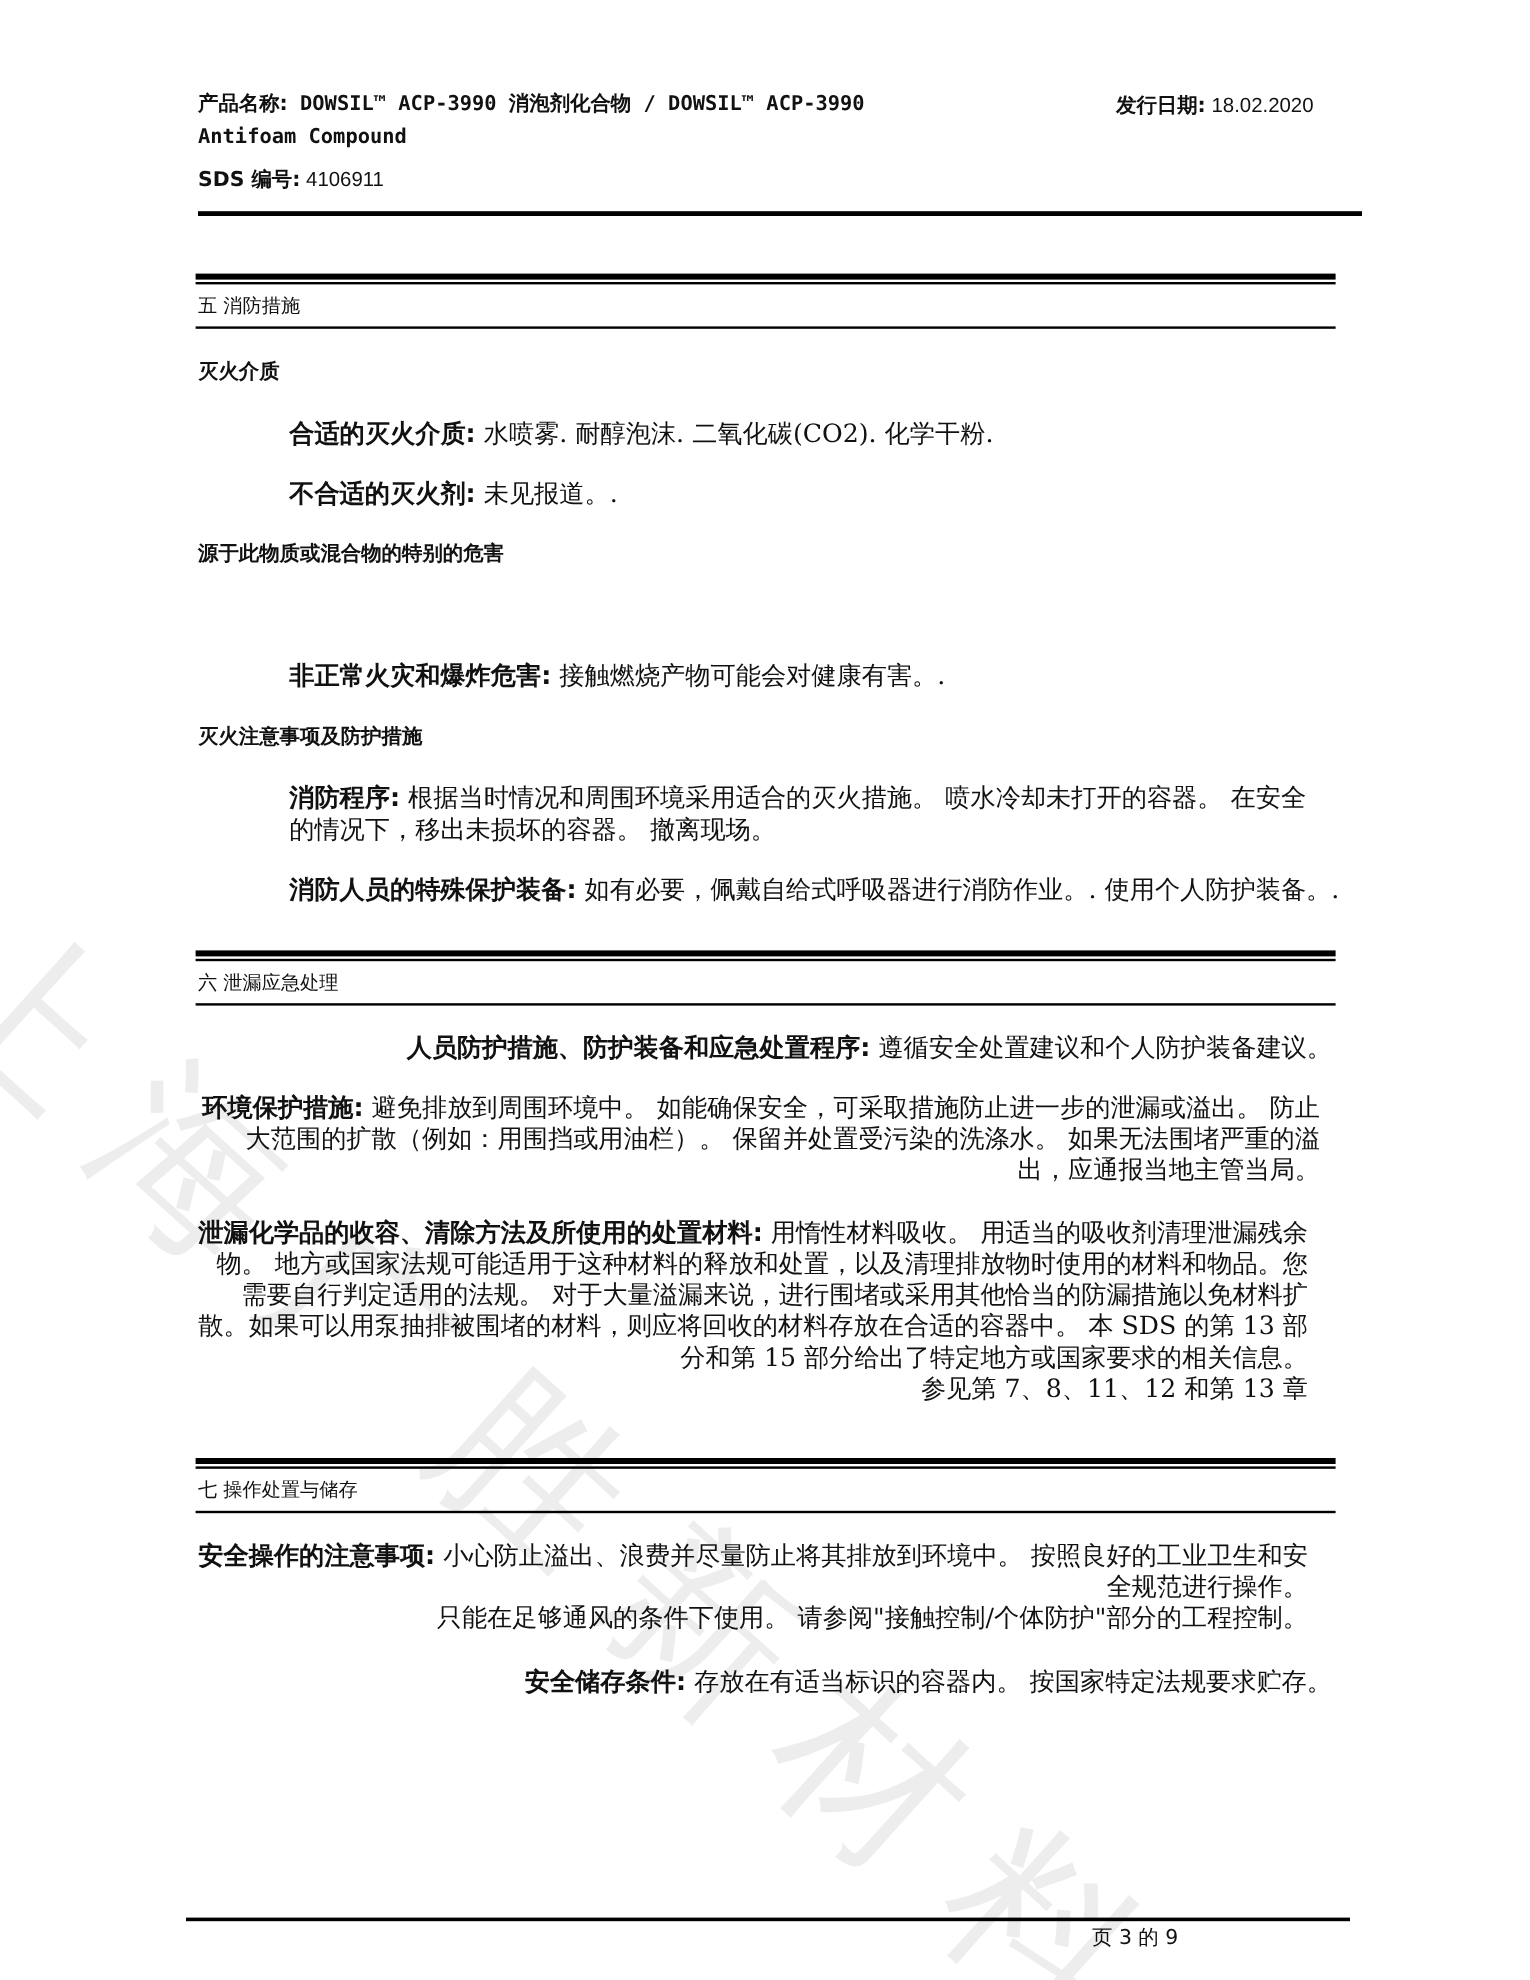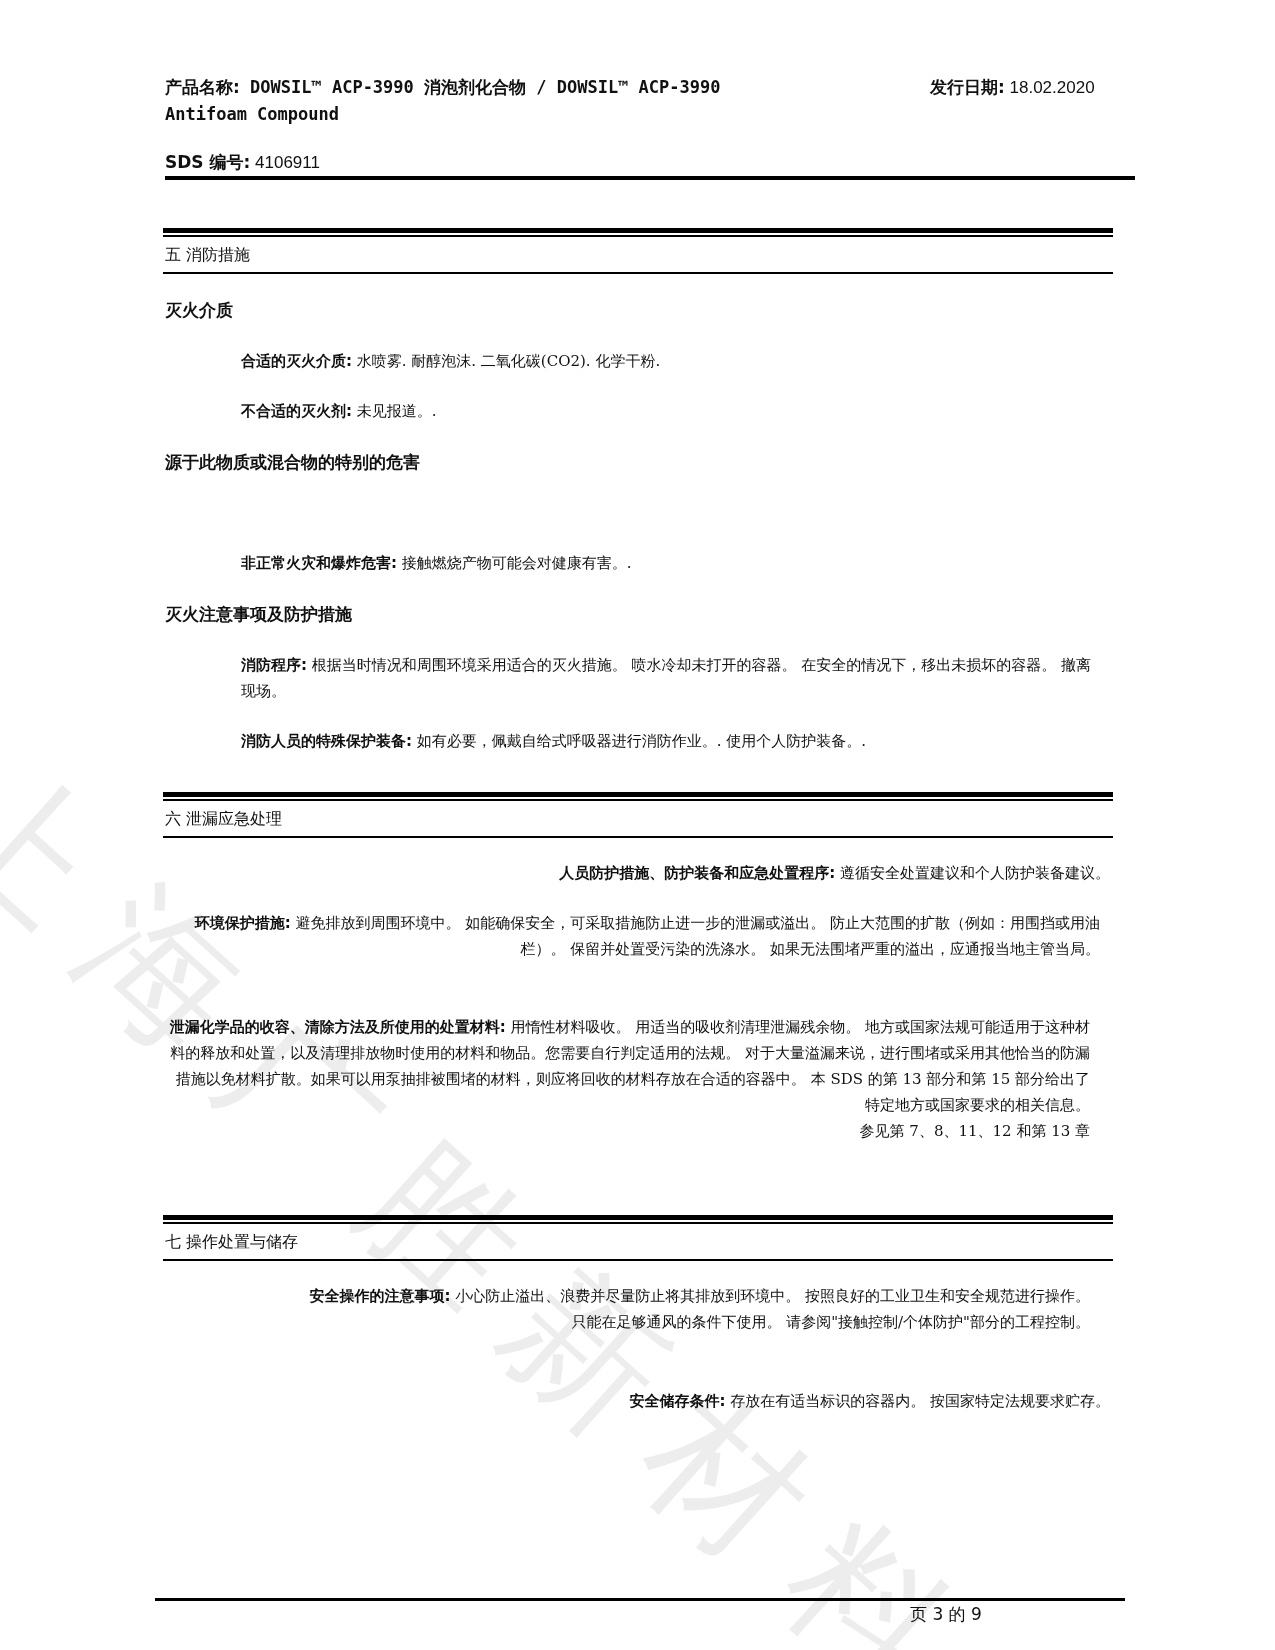--- a/index.html
+++ b/index.html
@@ -7,32 +7,32 @@
          font-family: "DejaVu Serif", "Liberation Serif", serif; color: #111; }
   .watermark { position: absolute; left: 30px; top: 720px; width: 1500px;
                transform: rotate(42deg); transform-origin: 0 0;
                font-family: "DejaVu Sans", sans-serif; font-size: 150px; font-weight: 300;
                color: rgba(0,0,0,0.07); letter-spacing: 40px; white-space: nowrap;
                pointer-events: none; z-index: 0; }
   .page { position: absolute; left: 0; top: 0; width: 1275px; height: 1650px; z-index: 1; padding-left: 27px; }
   .hdr-left { position: absolute; left: 165px; top: 74px; font-size: 17px; line-height: 27px;
               font-family: "DejaVu Sans Mono", "Liberation Mono", monospace; font-weight: bold; }
   .hdr-right { position: absolute; left: 930px; top: 74px; font-size: 17px; line-height: 27px; }
-  .hdr-sds { position: absolute; left: 165px; top: 150px; font-size: 17px; line-height: 24px; }
+  .hdr-sds { position: absolute; left: 165px; top: 138px; font-size: 17px; line-height: 24px; }
   .lbl { font-family: "DejaVu Sans", sans-serif; font-weight: bold; }
   .val { font-family: Liberation Sans, sans-serif; font-weight: normal; }
   .rule-top { position: absolute; left: 165px; width: 970px; top: 176px; height: 4px; background: #000; }
   .sec-bar { position: absolute; left: 163px; width: 950px; height: 5px; background: #000; }
   .sec-bar2 { position: absolute; left: 163px; width: 950px; height: 2px; background: #000; }
   .sec-title { position: absolute; left: 165px; font-family: "DejaVu Sans", sans-serif;
                font-size: 16px; line-height: 30px; }
   .sec-under { position: absolute; left: 163px; width: 950px; height: 2px; background: #000; }
   .sub { position: absolute; left: 165px; font-family: "DejaVu Sans", sans-serif; font-weight: bold;
          font-size: 17px; line-height: 24px; }
-  .item { position: absolute; font-size: 15px; line-height: 26px; width: 880px; }
+  .item { position: absolute; font-size: 21px; line-height: 26px; width: 880px; }
   .item.indent { left: 241px; width: 880px; }
   .item.flush { left: 165px; width: 945px; text-align: right; }
   .footer-rule { position: absolute; left: 155px; width: 970px; top: 1598px; height: 3px; background: #000; }
   .footer { position: absolute; left: 910px; top: 1603px; font-family: "DejaVu Sans", sans-serif;
             font-size: 17px; }
 </style>
 </head>
 <body>
 
 <div class="watermark">上海广胜新材料有限公司</div>

